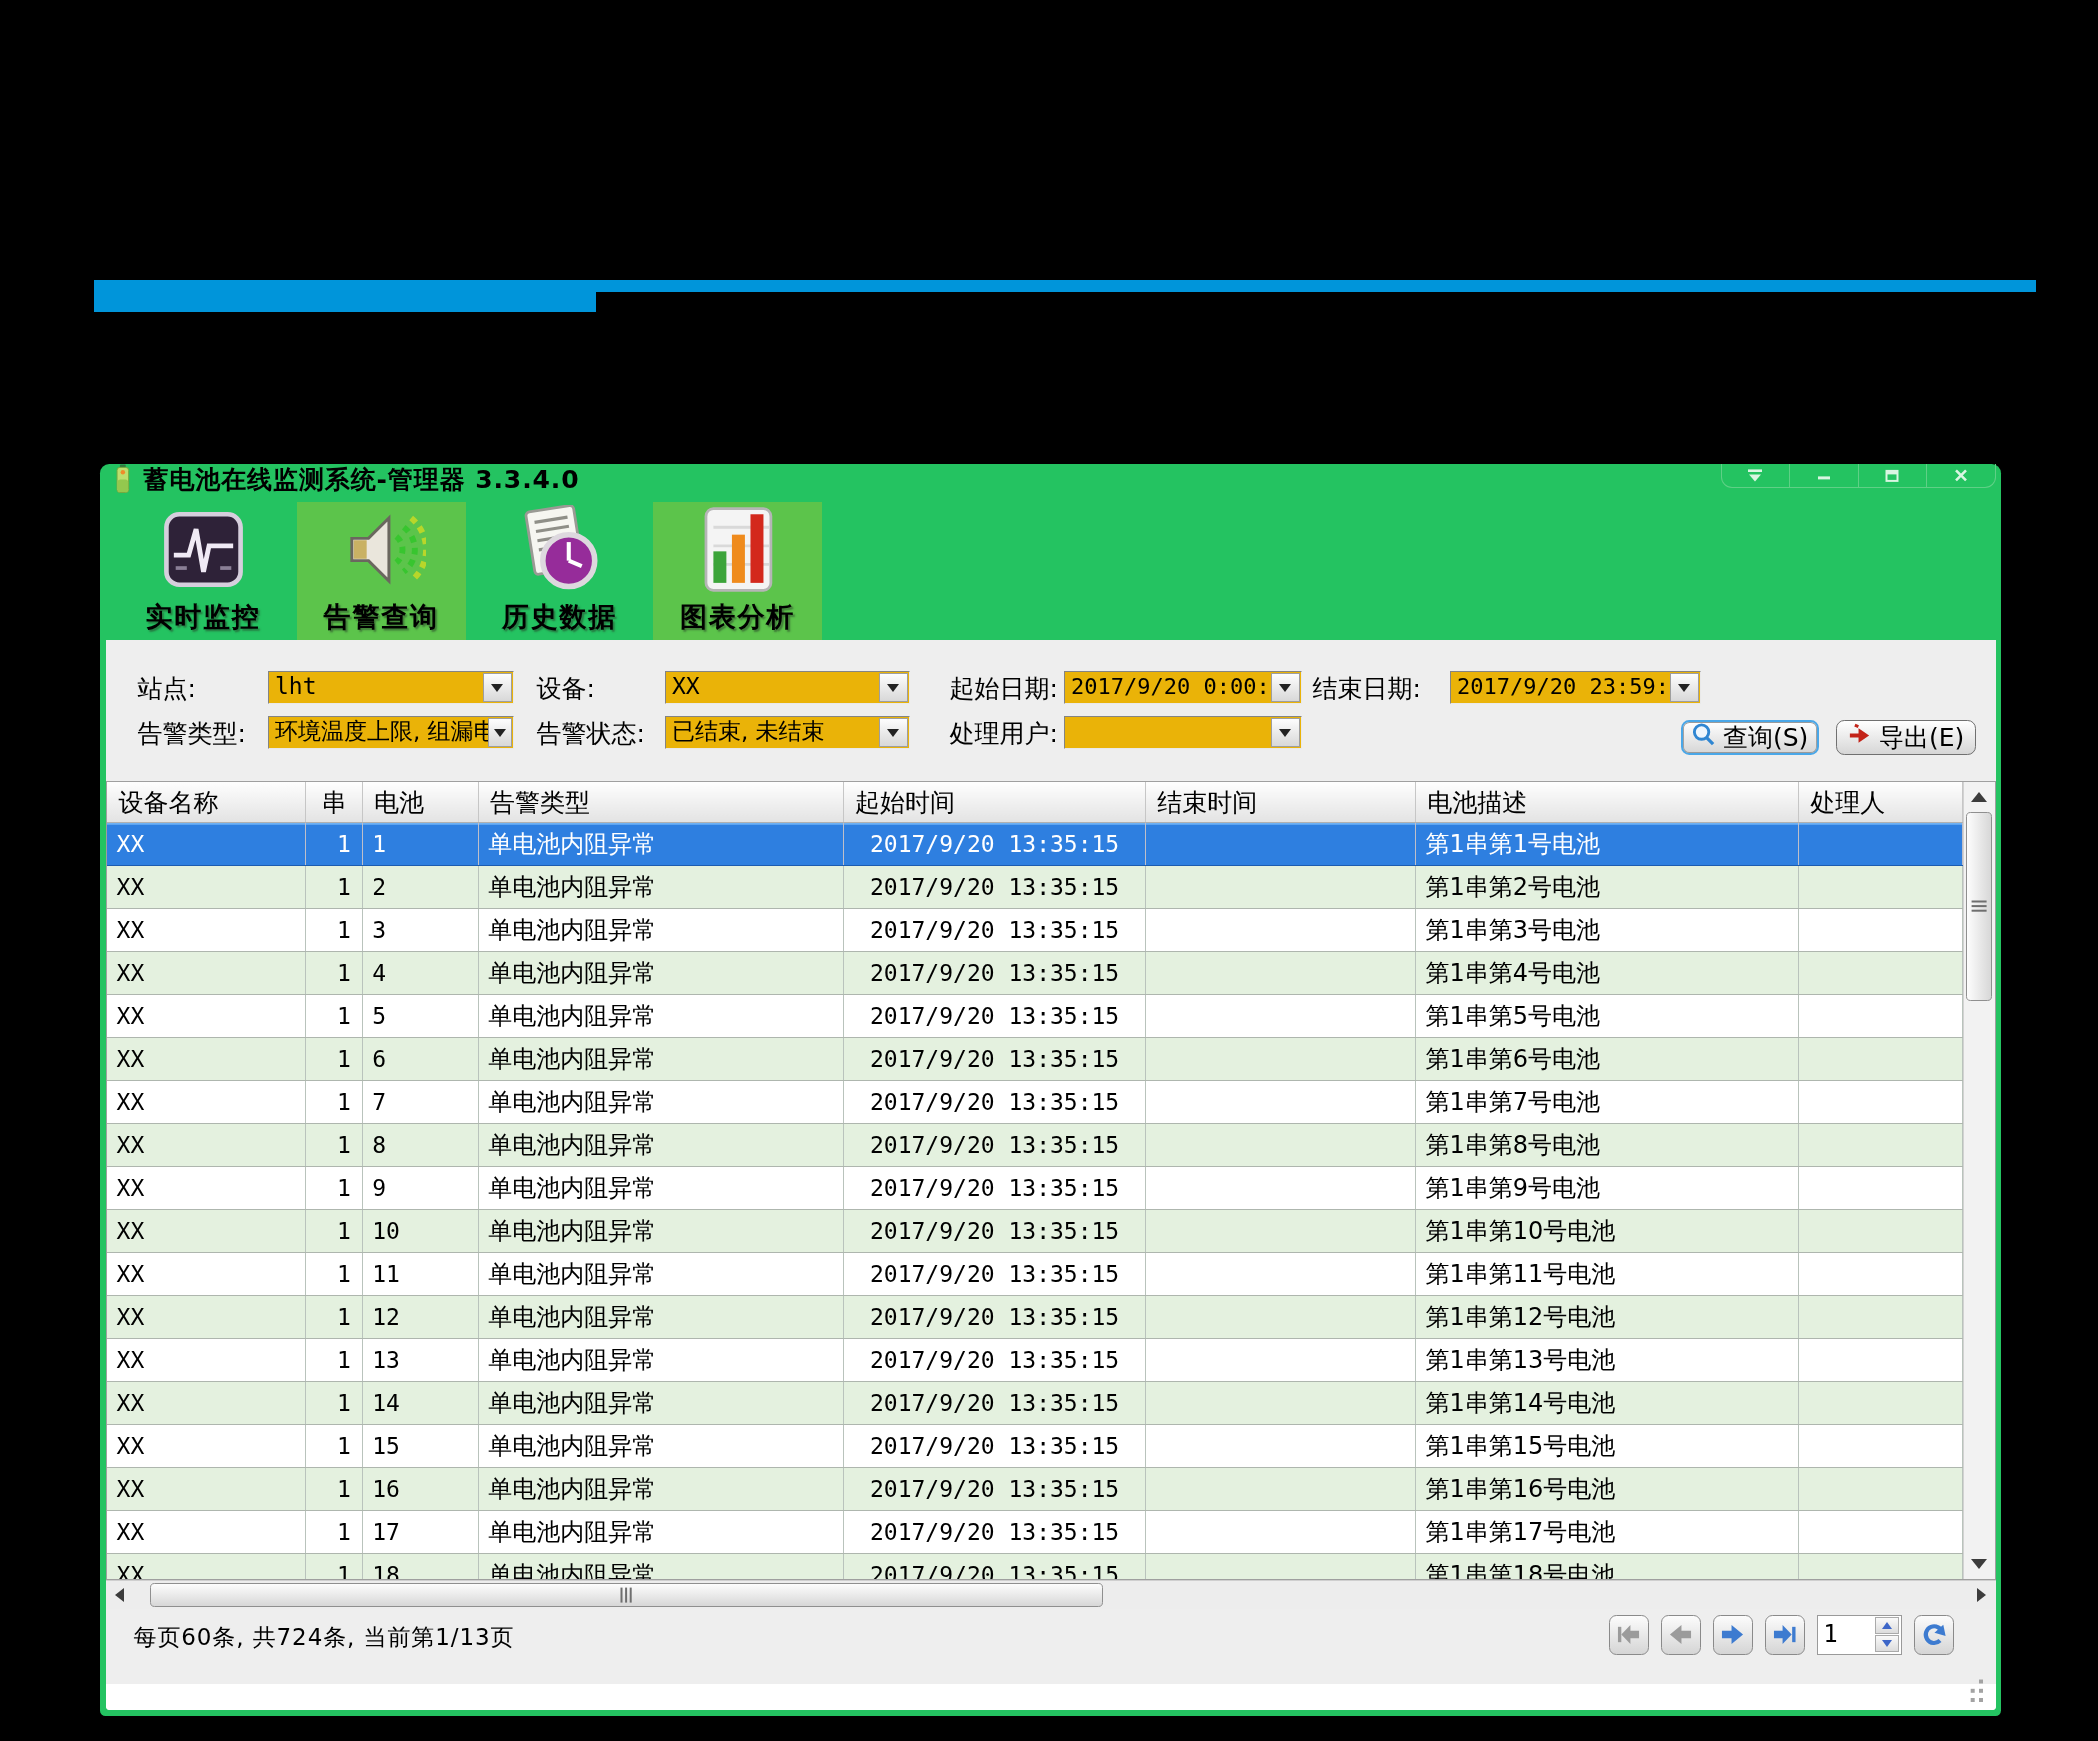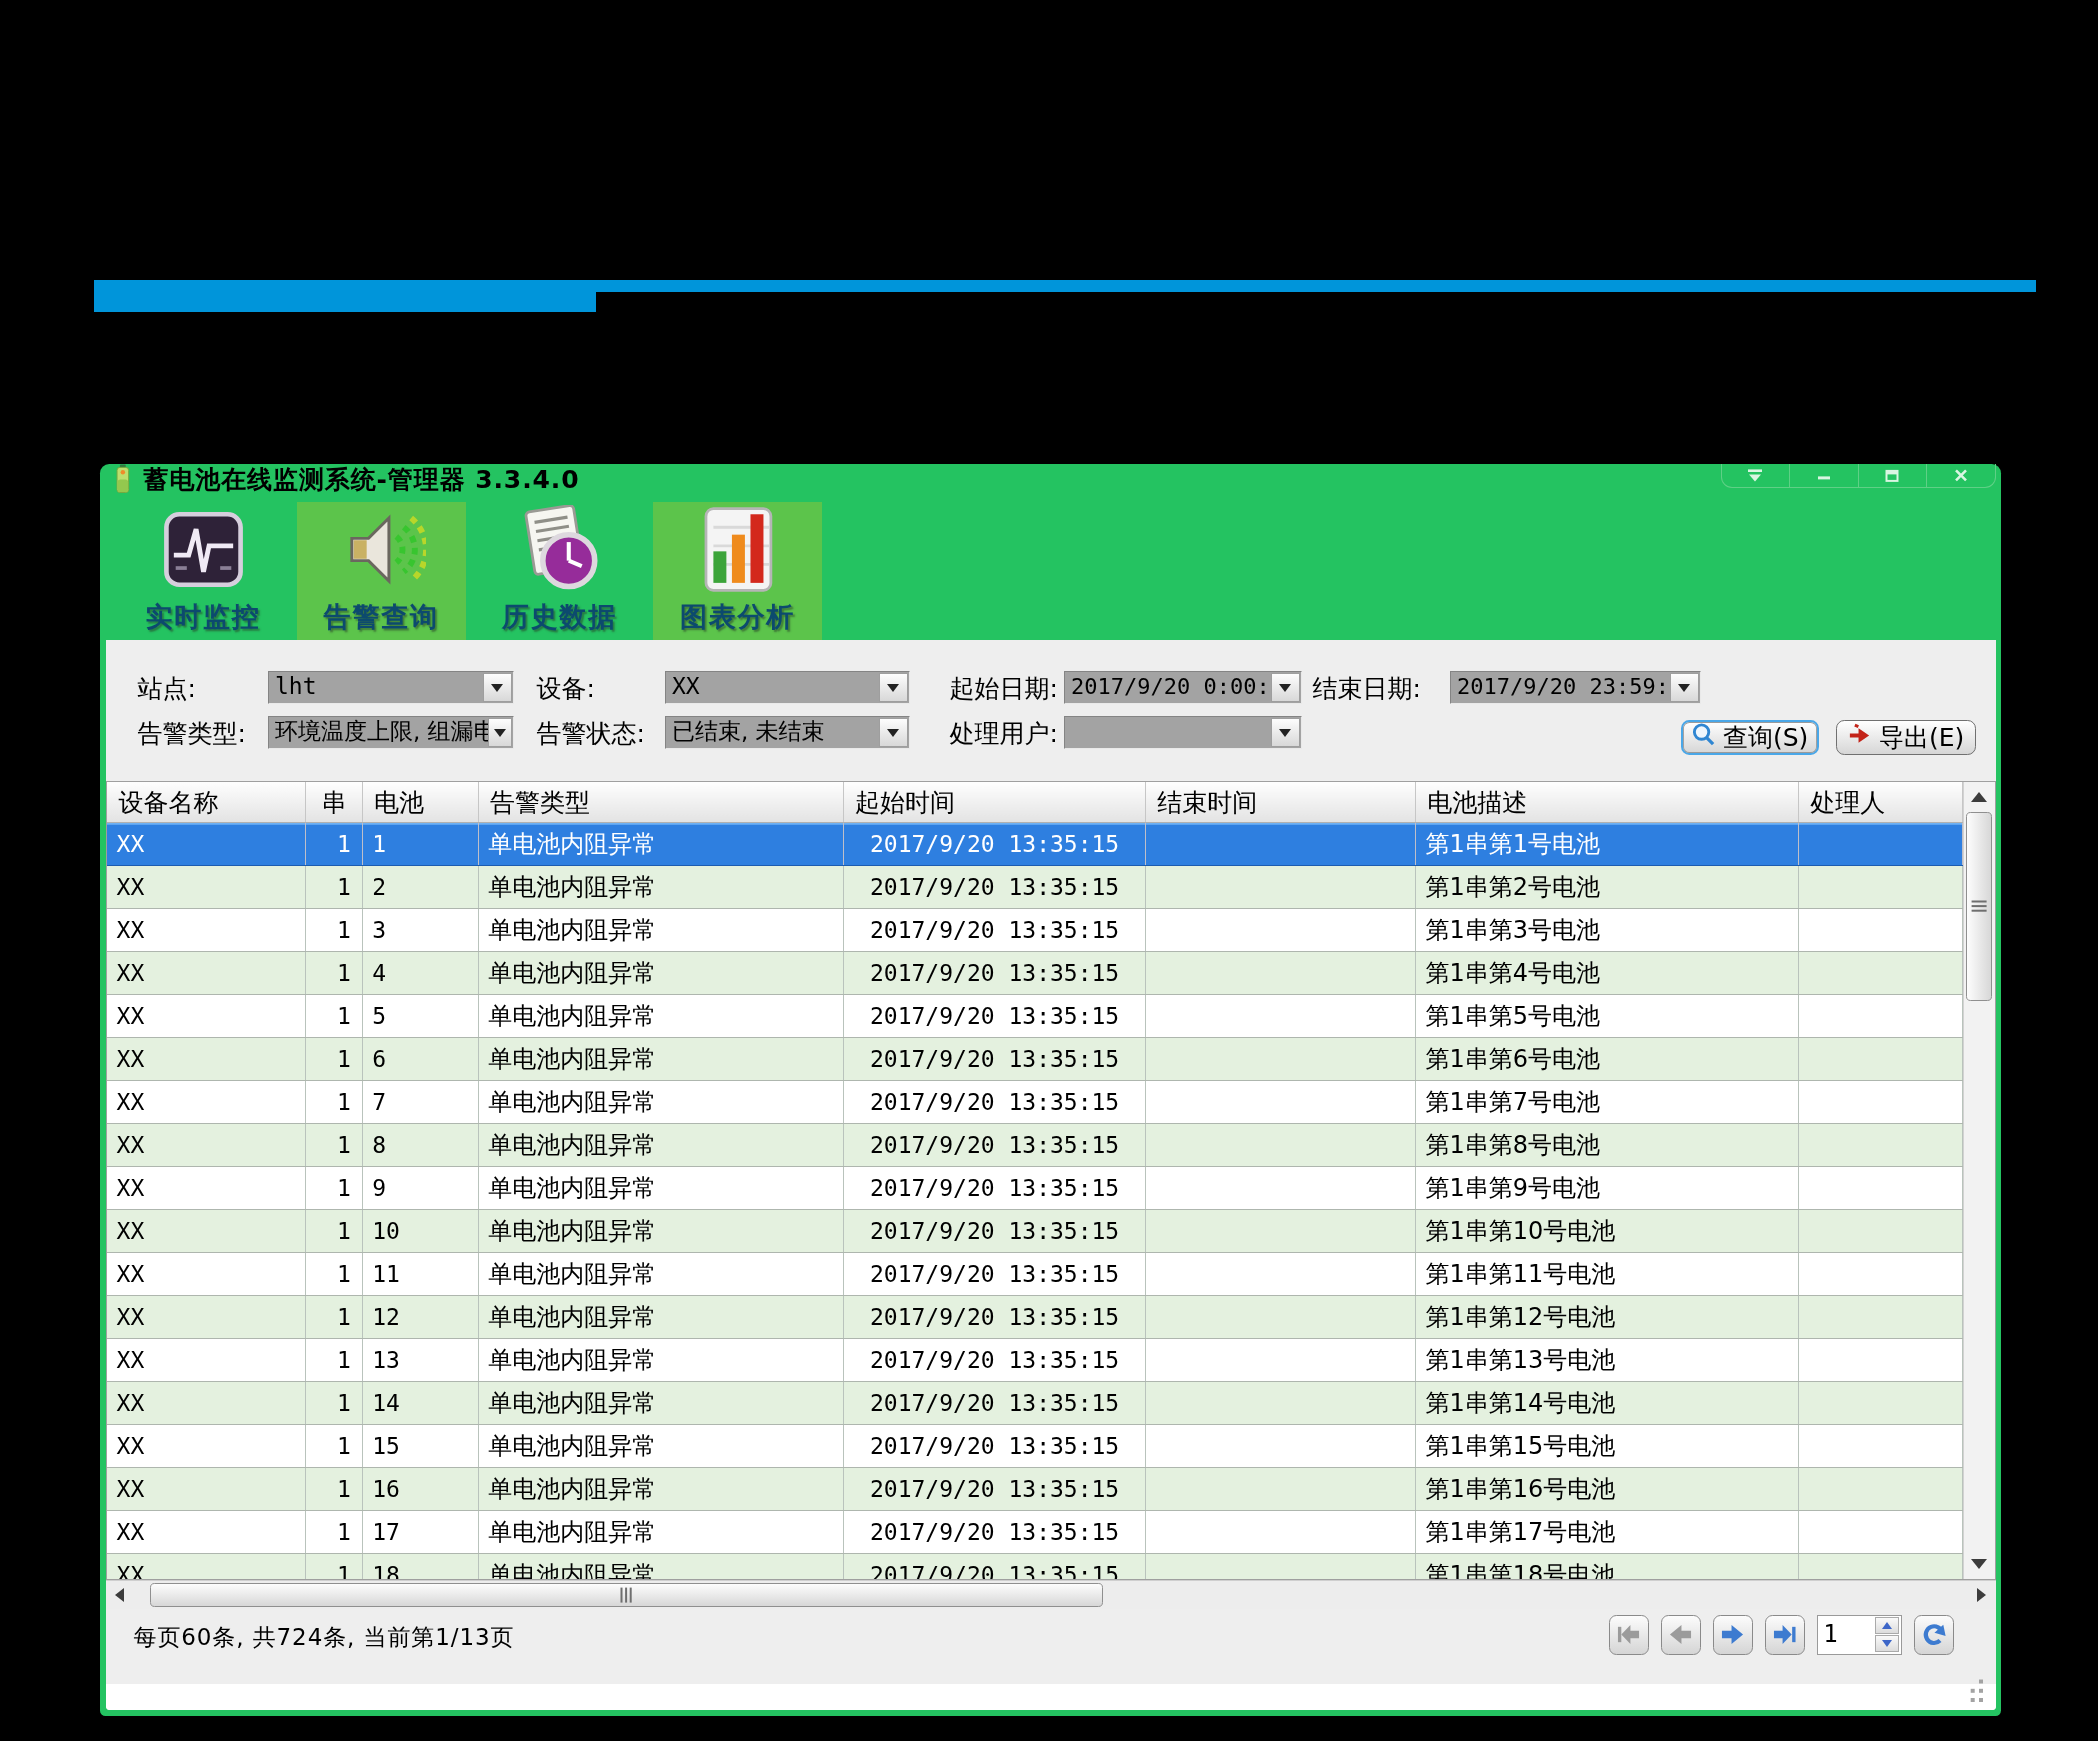--- a/index.html
+++ b/index.html
@@ -23,31 +23,31 @@
           border:1.8px solid #5fd086;border-top:none;border-radius:0 0 11px 11px;overflow:hidden;}
   .winctl .wbtn{flex:1;display:flex;align-items:center;justify-content:center;cursor:pointer;}
   .winctl .wbtn + .wbtn{border-left:1.8px solid #5fd086;}
 
   
   .toolbar{height:145px;display:flex;align-items:flex-end;padding-left:18.5px;}
   .tab{width:169px;height:138px;margin-right:9.2px;display:flex;flex-direction:column;
        align-items:center;justify-content:flex-end;padding-bottom:5.5px;box-sizing:border-box;cursor:pointer;}
   .tab.active{background:#5cc44b;}
   .tab .ticon{width:89px;height:89px;}
-  .tab .tlabel{font-size:27px;font-weight:700;color:#0c4a6e;letter-spacing:1.8px;
+  .tab .tlabel{font-size:27px;font-weight:700;color:#000000;letter-spacing:1.8px;
                text-shadow:1.8px 1.8px 1.8px rgba(40,60,40,.55);margin-top:1.8px;white-space:nowrap;}
 
   
   .content{position:absolute;left:5.5px;right:5.5px;top:176px;bottom:6.5px;background:#eee;
            display:flex;flex-direction:column;border-radius:0 0 3.7px 3.7px;overflow:hidden;}
 
   
   .filters{height:141px;position:relative;flex:none;}
   .flabel{position:absolute;height:35px;line-height:35px;font-size:25px;white-space:nowrap;}
-  .combo{position:absolute;height:33px;background:#a3a3a3;border:1.8px solid;
+  .combo{position:absolute;height:33px;background:#eab308;border:1.8px solid;
          border-color:#848484 #e9e9e9 #e9e9e9 #848484;box-sizing:border-box;}
   .combo .cval{position:absolute;left:6.5px;right:29.5px;top:0;height:29.5px;line-height:29.5px;
                font-size:23px;overflow:hidden;white-space:nowrap;}
   .combo .drop{position:absolute;right:0.9px;top:0.9px;bottom:0.9px;width:27px;
                background:linear-gradient(#fdfdfd,#d8d8d8);border:0.9px solid #9e9e9e;
                display:flex;align-items:center;justify-content:center;cursor:pointer;}
   .combo .drop:after{content:"";width:0;height:0;border:6.5px solid transparent;border-top:8.3px solid #222;margin-top:7.4px;}
   .fbtn{position:absolute;height:35px;display:flex;align-items:center;justify-content:center;
         gap:7.4px;background:linear-gradient(#ffffff,#d6d6d6);border-radius:8.3px;font-size:25px;
         box-sizing:border-box;cursor:pointer;}

